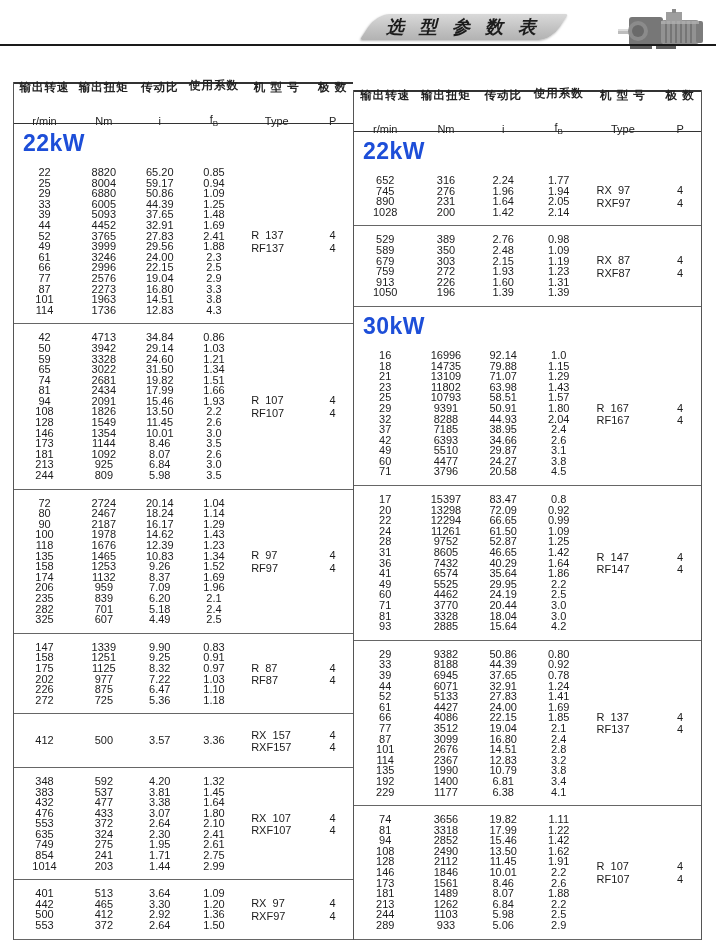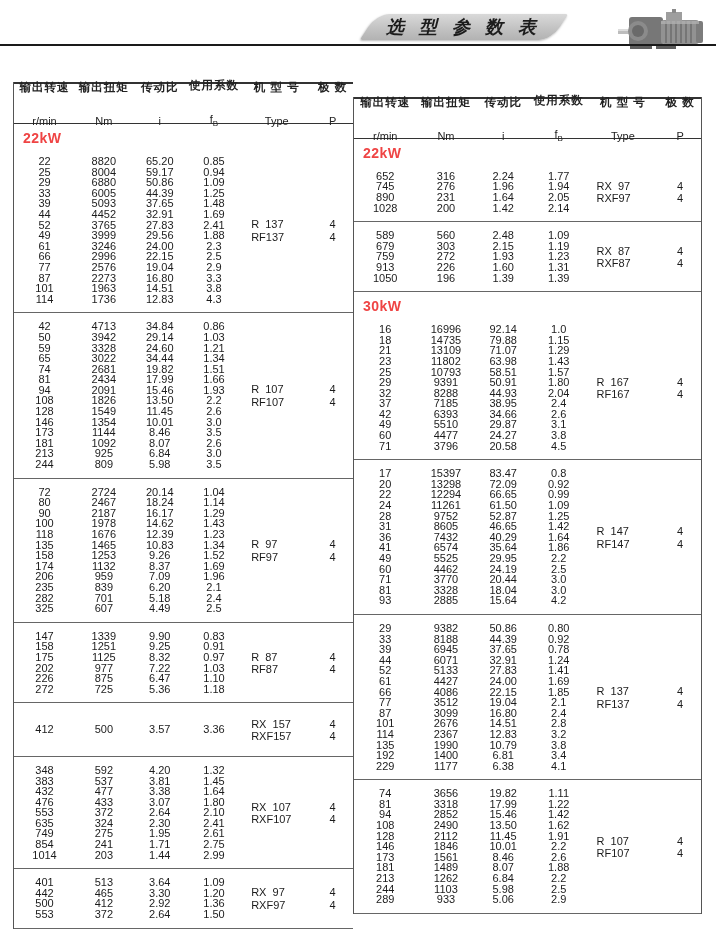--- a/index.html
+++ b/index.html
@@ -18,36 +18,36 @@
     display:flex; align-items:center; justify-content:center;
   }
   .banner-text {
     transform:skewX(33deg);
     font-style:italic; font-weight:bold; font-size:18px; letter-spacing:5px;
     color:#1c1c1c; white-space:nowrap;
   }
   .motor { position:absolute; right:12px; top:0px; }
   .rule { position:absolute; top:44px; left:0; width:716px; height:2px; background:#1a1a1a; }
   
-  .tables { position:absolute; top:82px; left:13px; width:689px; display:flex; align-items:center; }
+  .tables { position:absolute; top:82px; left:13px; width:689px; display:flex; align-items:flex-end; }
   .tcol { width:340px; border-left:1px solid #555; box-sizing:border-box; }
   .tcol-right { width:349px; border-left:1px solid #555; border-right:1px solid #555; }
   .thead {
     height:42px; box-sizing:border-box;
     border-top:2px solid #333; border-bottom:1.5px solid #333;
     display:flex; align-items:center;
   }
   .hcell { display:flex; flex-direction:column; justify-content:center; text-align:center; }
   .hc-speed{width:18%}.hc-torque{width:17%}.hc-ratio{width:16%}
   .hc-factor{width:16%}.hc-type{width:21%}.hc-pole{width:12%}
   .hcn  { font-size:11.5px; font-weight:bold; letter-spacing:1px; color:#222; white-space:nowrap; }
   .hunit{ font-size:11px; color:#222; margin-top:20px; }
   .hunit sub { font-size:8px; }
   .section-heading {
-    font-size:14px; font-weight:bold; color:#ef4444;
+    font-size:23px; font-weight:bold; color:#1d4ed8;
     padding:6px 0 2px 9px; letter-spacing:0.5px;
   }
   .block { position:relative; border-bottom:1px solid #666; padding:8px 0; }
   .rows  { width:100%; }
   .row   { display:flex; height:10.6px; line-height:10.6px; font-size:11px; }
   .rows .row:only-child { margin:13px 0; }
   .cell  { text-align:center; display:inline-block; }
   .c0{width:18%}.c1{width:17%}.c2{width:16%}.c3{width:16%}
   .typecol {
     position:absolute; left:67%; top:50%; transform:translateY(-50%);
@@ -238,21 +238,21 @@
             </div>
             <div class="row">
               <span class="cell c0">59</span>
               <span class="cell c1">3328</span>
               <span class="cell c2">24.60</span>
               <span class="cell c3">1.21</span>
             </div>
             <div class="row">
               <span class="cell c0">65</span>
               <span class="cell c1">3022</span>
-              <span class="cell c2">34.44</span>
+              <span class="cell c2">31.50</span>
               <span class="cell c3">1.34</span>
             </div>
             <div class="row">
               <span class="cell c0">74</span>
               <span class="cell c1">2681</span>
               <span class="cell c2">19.82</span>
               <span class="cell c3">1.51</span>
             </div>
             <div class="row">
               <span class="cell c0">81</span>
@@ -610,22 +610,28 @@
           </div>
           <div class="typecol"><div>RX  97</div><div>RXF97</div></div>
           <div class="polecol">
             <div>4</div>
             <div>4</div>
           </div>
         </div>
         <div class="block">
           <div class="rows">
             <div class="row">
+              <span class="cell c0">529</span>
+              <span class="cell c1">389</span>
+              <span class="cell c2">2.76</span>
+              <span class="cell c3">0.98</span>
+            </div>
+            <div class="row">
               <span class="cell c0">589</span>
-              <span class="cell c1">560</span>
+              <span class="cell c1">350</span>
               <span class="cell c2">2.48</span>
               <span class="cell c3">1.09</span>
             </div>
             <div class="row">
               <span class="cell c0">679</span>
               <span class="cell c1">303</span>
               <span class="cell c2">2.15</span>
               <span class="cell c3">1.19</span>
             </div>
             <div class="row">

